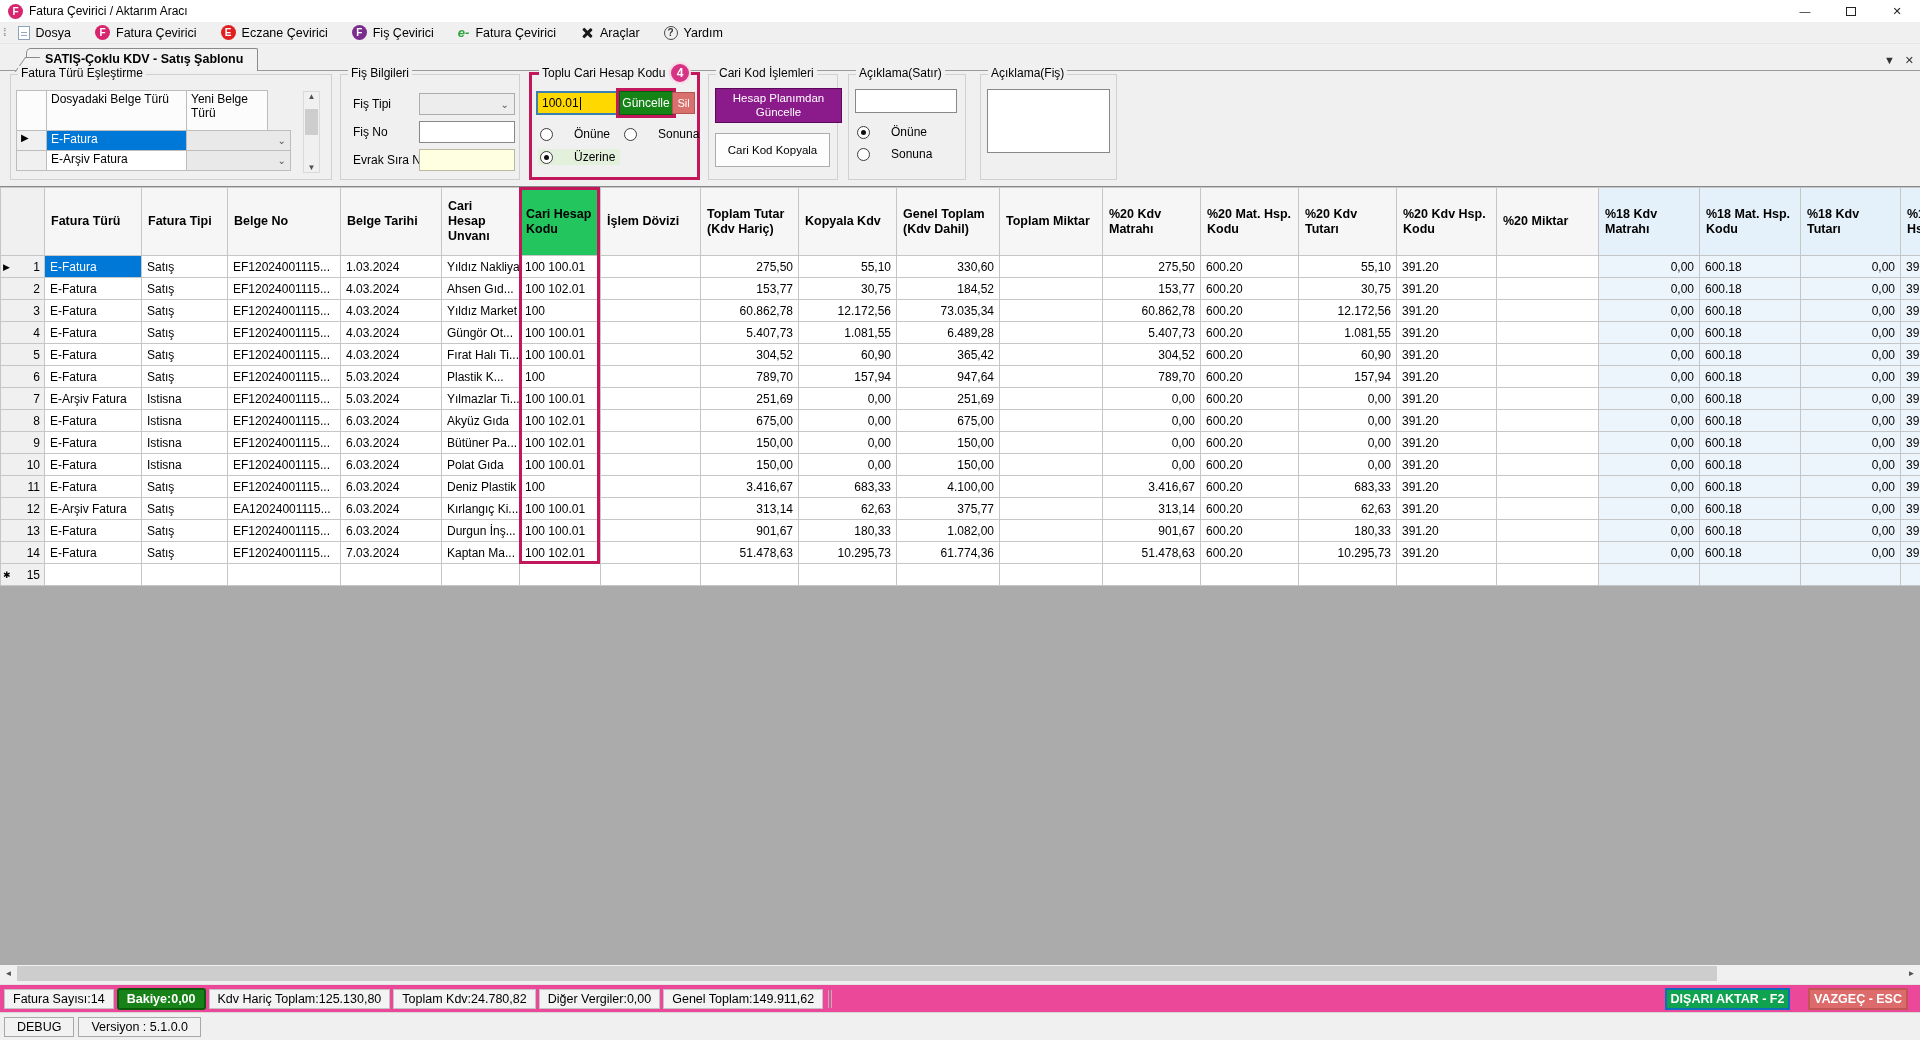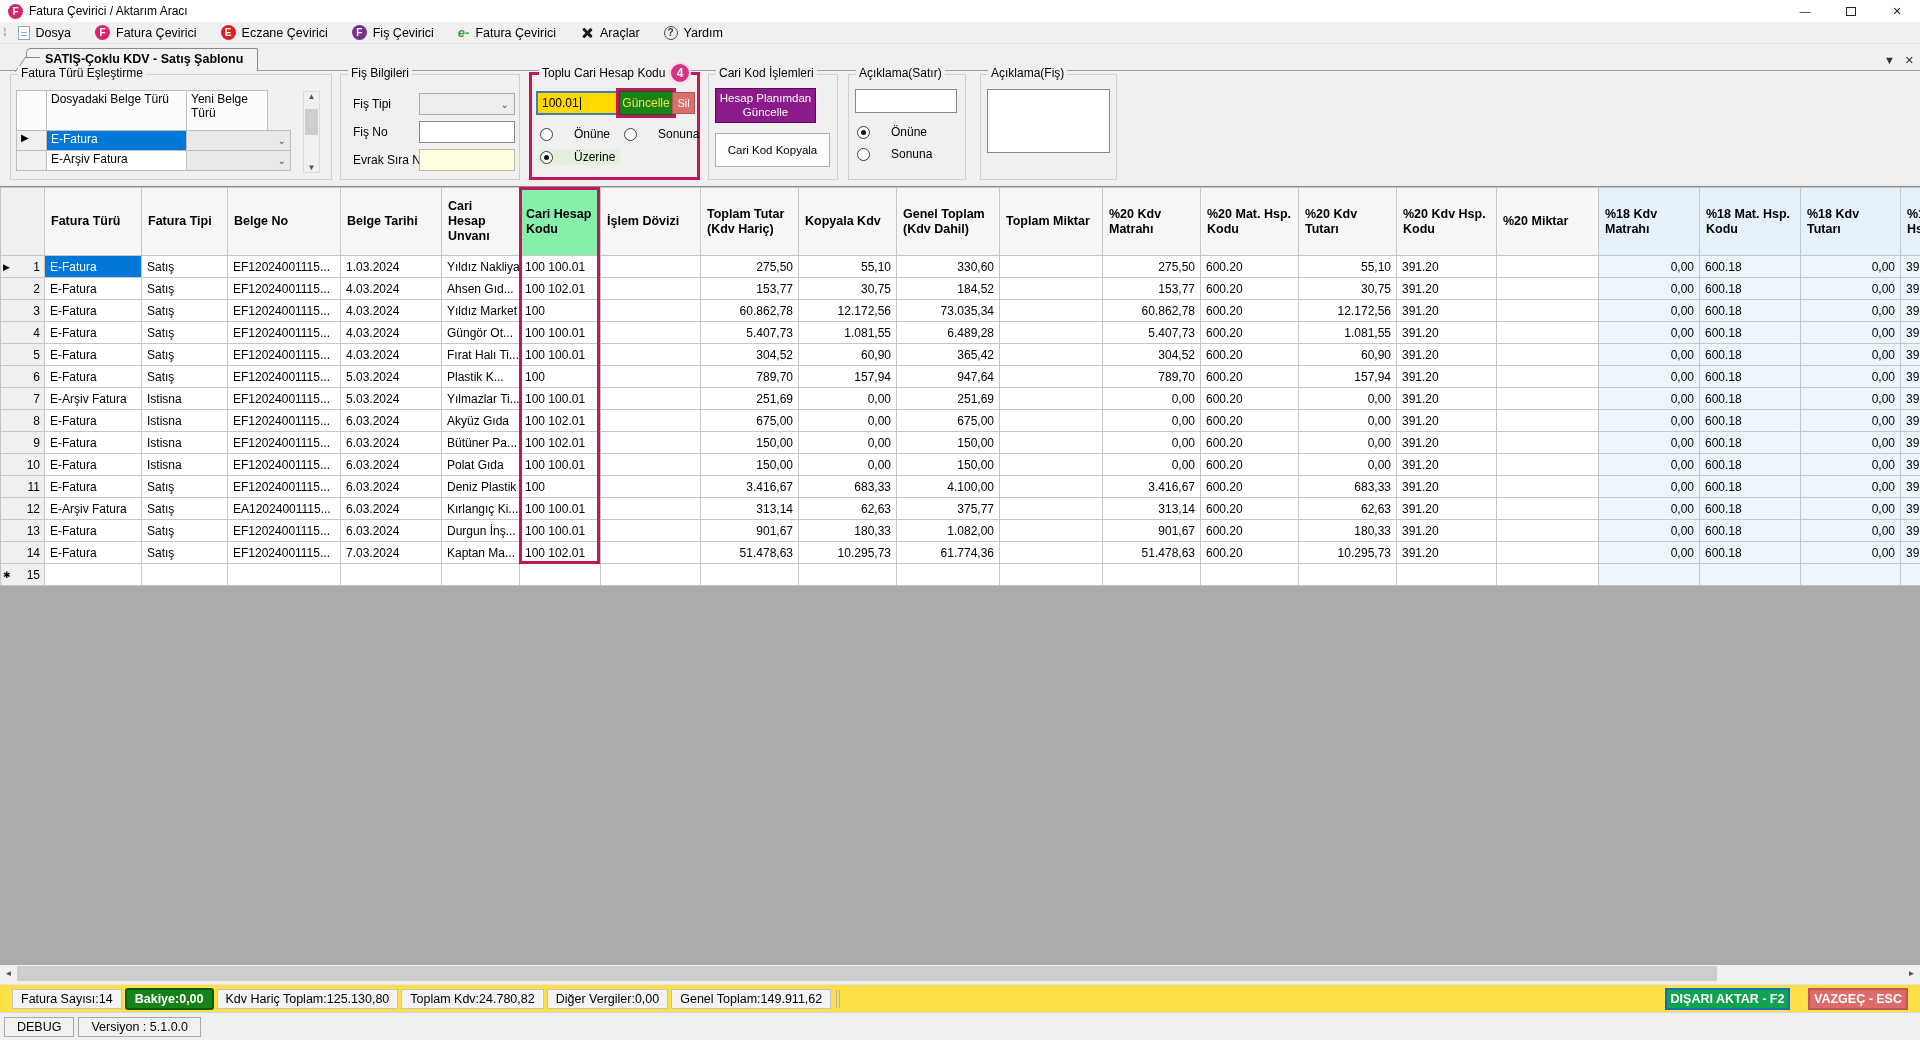--- a/index.html
+++ b/index.html
@@ -70,53 +70,53 @@
   .vthumb { width:13px; height:26px; background:#CDCDCD; }
 
   
   .pinkgroup { border:3px solid #C2185B; background:#F0F0F0; }
   .badge { position:absolute; width:22px; height:22px; border-radius:50%; background:#D63384; border:2px solid #FADCE9;
            color:#fff; font-size:12px; font-weight:bold; display:flex; align-items:center; justify-content:center; }
   .yellowbox { position:absolute; background:#FFD800; border:2px solid #3C7FB1; font-size:12px; display:flex; align-items:center; padding:0 4px; }
   .caret { display:inline-block; width:1px; height:13px; background:#000; margin-left:1px; }
   .btn-outline { position:absolute; border:3px solid #C2185B; }
   .btn { display:flex; align-items:center; justify-content:center; font-size:12px; text-align:center; }
-  .btn-green { background:#168316; color:#fde047; border:1px solid #0D5C0D; }
+  .btn-green { background:#168316; color:#ffffff; border:1px solid #0D5C0D; }
   .btn-salmon { background:#D9706D; color:#fff; border:1px solid #B25553; font-size:11px; }
   .btn-purple { position:absolute; background:#8B1A8B; color:#fff; border:1px solid #5E055E; font-size:11.5px; }
   .btn-white { position:absolute; background:#FDFDFD; color:#000; border:1px solid #ACACAC; font-size:11.5px; }
 
   
   .gridwrap { position:absolute; left:0; top:186px; width:1920px; height:779px; background:#ABABAB;
               overflow:hidden; border-top:1px solid #898989; }
   table.grid { border-collapse:collapse; table-layout:fixed; }
   .grid th, .grid td { border:1px solid #C6C6C6; overflow:hidden; white-space:nowrap; }
   .grid th { background:#F6F6F6; font-size:12.5px; font-weight:bold; text-align:left; vertical-align:middle;
              padding:2px 6px; height:68px; white-space:normal; line-height:1.18; }
   .grid th.corner { background:#F0F0F0; }
-  .grid th.orange { background:#86efac; }
+  .grid th.orange { background:#22c55e; }
   .grid th.tint { background:#E4F1FA; }
   .grid td { background:#fff; font-size:12px; height:22px; padding:0 5px; }
   .grid td.tint { background:#EDF5FC; }
   .grid td.r { text-align:right; }
   .grid td.rowhead { background:#F0F0F0; padding:0 4px 0 2px; }
   .rowhead .inner { display:flex; align-items:center; }
   .rowhead .ind { width:13px; font-size:9px; }
   .rowhead .num { flex:1; text-align:right; font-size:12px; }
   .grid td.sel { background:#0078D7; color:#fff; }
   .pinkcol { position:absolute; left:519px; top:0; width:81px; height:377px; border:3px solid #C2185B; pointer-events:none; }
 
   
   .hscroll { position:absolute; left:0; top:965px; width:1920px; height:17px; background:#F0F0F0; }
   .hscroll .arr { position:absolute; top:0; width:17px; height:17px; display:flex; align-items:center; justify-content:center;
                   font-size:8px; color:#505050; }
   .hthumb { position:absolute; left:17px; top:1px; width:1700px; height:15px; background:#CDCDCD; }
 
-  .statusbar { position:absolute; left:0; top:984px; width:1920px; height:28px; background:#fde047;
-               border-top:1px solid #E3E3E3; display:flex; align-items:center; padding-left:12px; }
+  .statusbar { position:absolute; left:0; top:984px; width:1920px; height:28px; background:#ec4899;
+               border-top:1px solid #E3E3E3; display:flex; align-items:center; padding-left:4px; }
   .spanel { border:1px solid #C3C3C3; background:#F3F3F3; font-size:12.5px; padding:2px 8px; margin-right:3px; white-space:nowrap; }
   .spanel.green { background:#178217; color:#fff; border:2px solid #0A5A0A; border-radius:3px; font-weight:bold; }
   .ssep { width:4px; height:18px; border-left:1px solid #B5B5B5; border-right:1px solid #B5B5B5; margin:0 2px; }
   .actbtn { position:absolute; top:3px; height:22px; display:flex; align-items:center; justify-content:center;
             font-size:12.5px; font-weight:bold; color:#fff; }
   .exportbtn { left:1665px; width:125px; background:#0FA24F; border:2px solid #0C6FC0; }
   .cancelbtn { left:1808px; width:100px; background:#DD6B6B; border:2px solid #C05555; }
 
   .debugbar { position:absolute; left:0; top:1012px; width:1920px; height:28px; background:#F0F0F0;
               border-top:1px solid #D7D7D7; display:flex; align-items:center; padding-left:4px; }
@@ -247,21 +247,21 @@
         <span>Sonuna</span>
       </span>
     <span class="radio checked hl" style="left:6px; top:74px;">
         <span class="rdot"></span>
         <span>Üzerine</span>
       </span>
   </div>
 
   <div class="group" style="left:708px; top:74px; width:130px; height:106px;">
     <span class="gtitle">Cari Kod İşlemleri</span>
-    <div class="btn btn-purple" style="left:6px; top:13px; width:101px; height:35px; white-space:normal; line-height:1.2;">Hesap Planımdan Güncelle</div>
+    <div class="btn btn-purple" style="left:6px; top:13px; width:127px; height:35px; white-space:normal; line-height:1.2;">Hesap Planımdan Güncelle</div>
     <div class="btn btn-white" style="left:6px; top:58px; width:115px; height:34px;">Cari Kod Kopyala</div>
   </div>
 
   <div class="group" style="left:848px; top:74px; width:118px; height:106px;">
     <span class="gtitle">Açıklama(Satır)</span>
     <div class="tbox" style="left:6px; top:14px; width:102px; height:24px;"></div>
     <span class="radio checked" style="left:8px; top:50px;">
         <span class="rdot"></span>
         <span>Önüne</span>
       </span>

